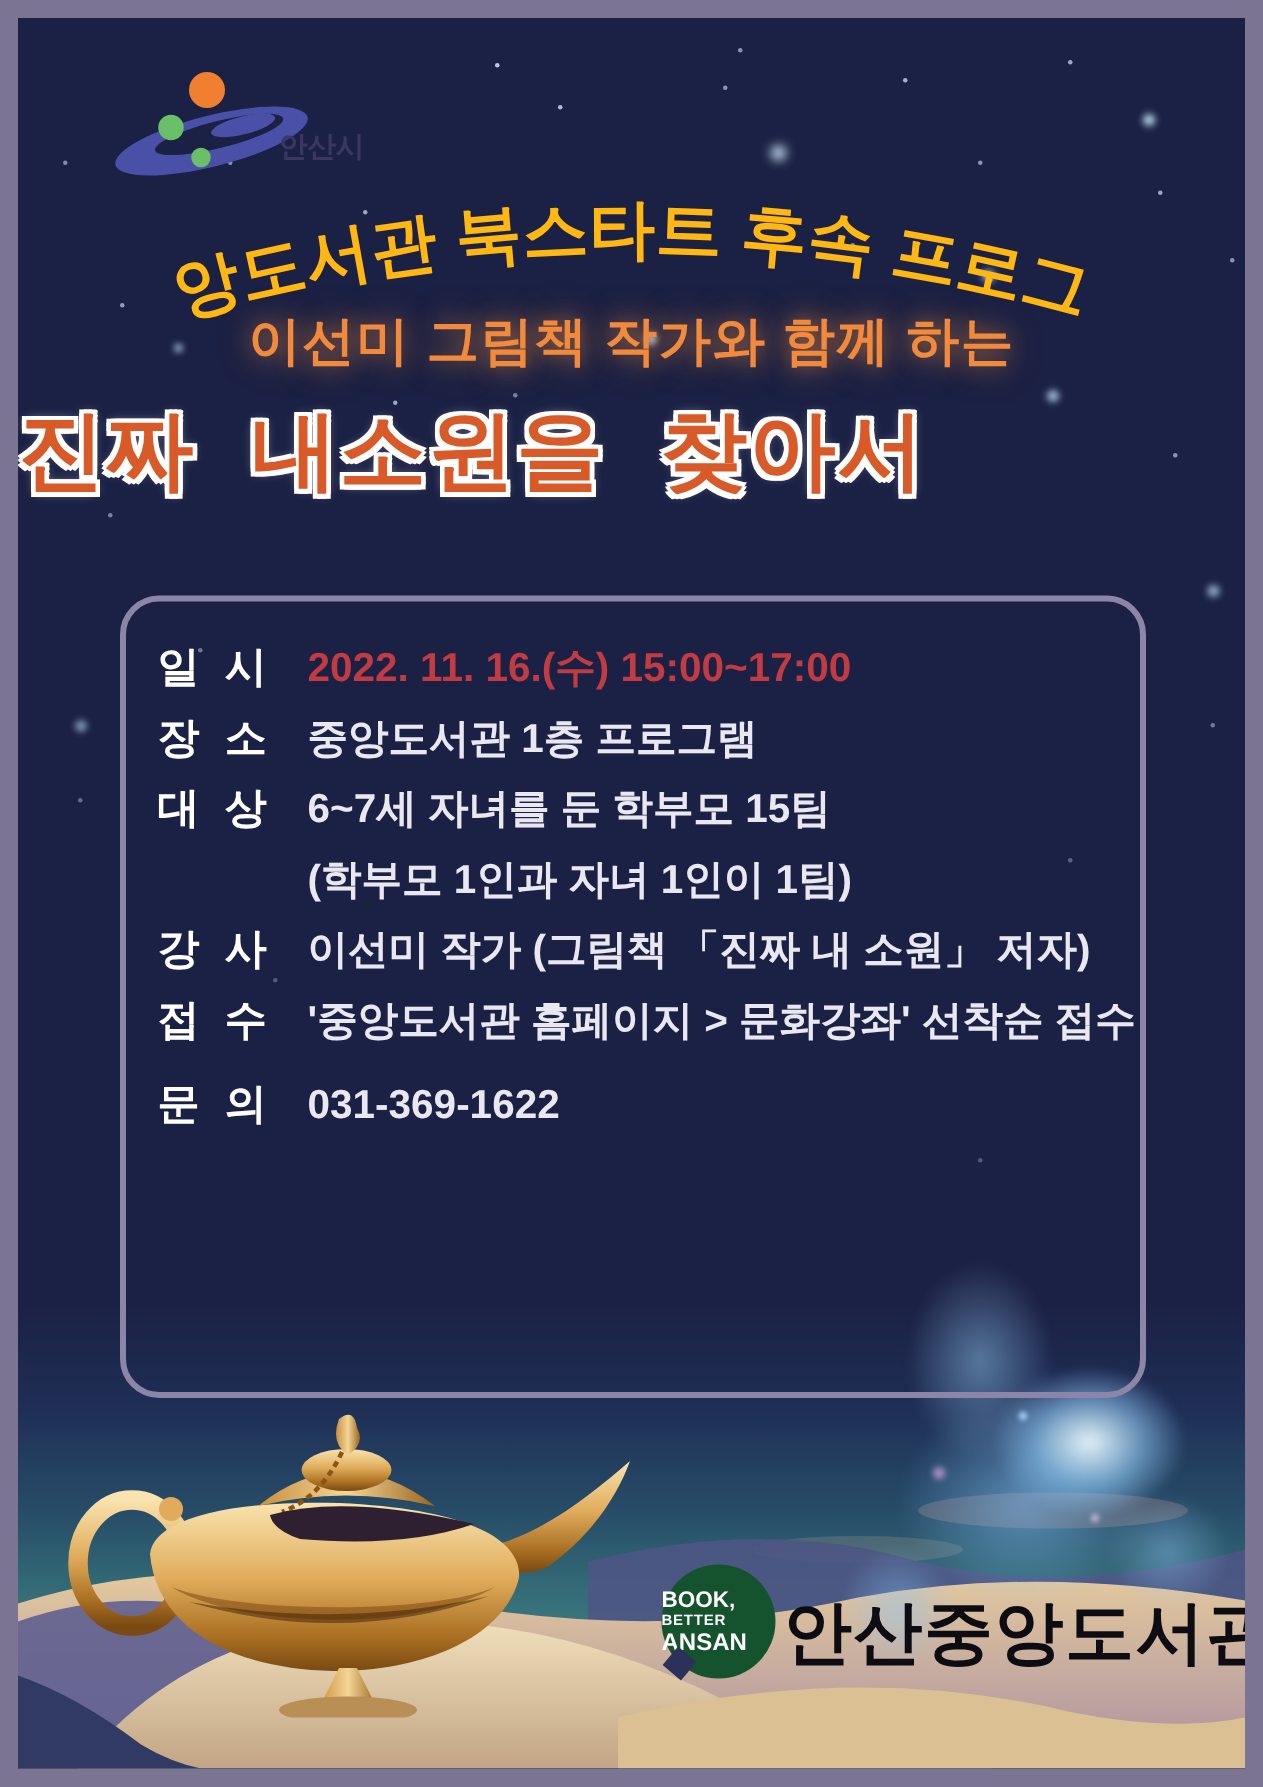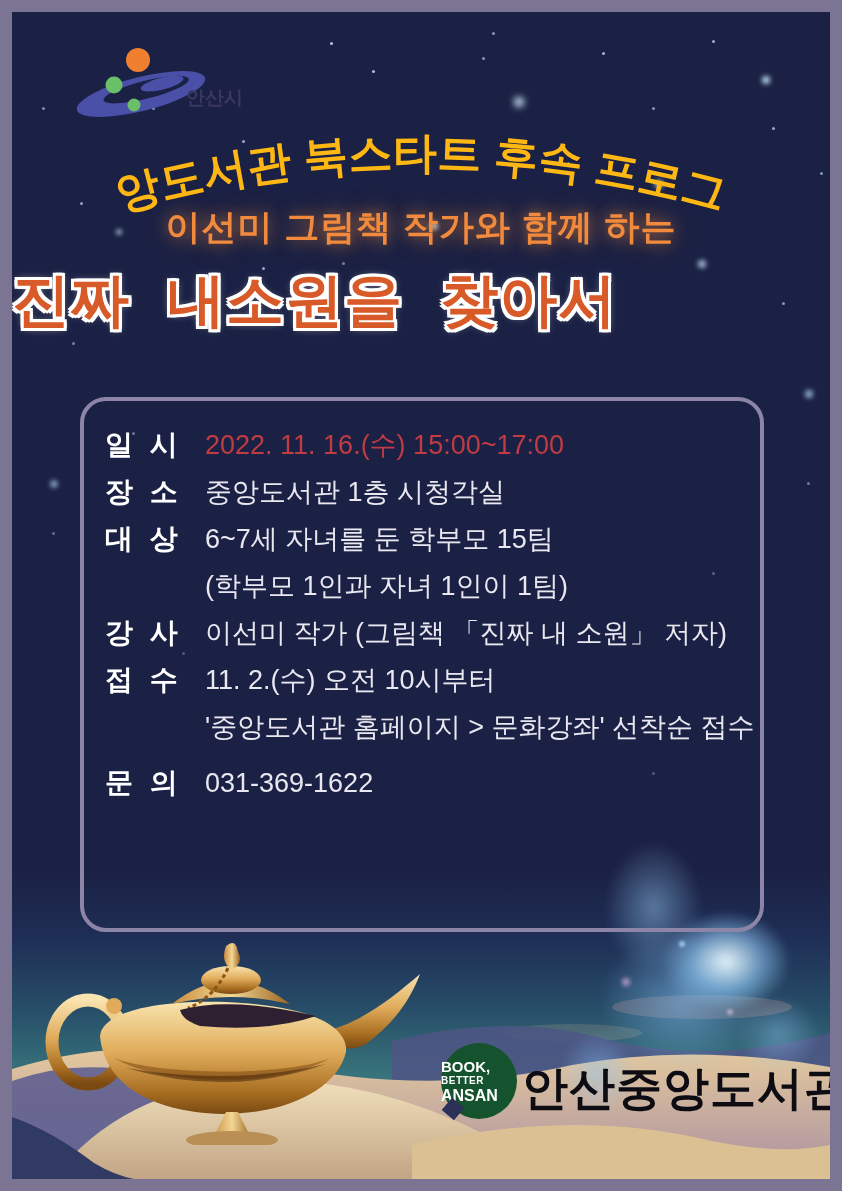--- a/index.html
+++ b/index.html
@@ -76,21 +76,21 @@
     position:absolute; left:68px; top:385px; width:684px; height:535px; z-index:4;
     border:4px solid #8D85A8; border-radius:26px; padding:27px 6px 0 21px;
   }
   .row { display:flex; align-items:flex-start; }
   .lbl {
     flex:0 0 100px; font-size:28px; font-weight:bold; color:#FFFFFF;
     line-height:34px; word-spacing:9px; white-space:nowrap; margin-bottom:13px;
   }
   .vals { flex:1; }
   .val {
-    display:block; font-size:27px; font-weight:normal; color:#E9E7F0;
+    display:block; font-size:27px; font-weight:bold; color:#E9E7F0;
     line-height:34px; margin-bottom:13px; white-space:nowrap;
   }
   .val.red-date { color:#C13B43; }
   .val.red-content { color:#CE434D; }
   .gap-top { margin-top:9px; }
 
   
   .scene {
     position:absolute; left:0; bottom:0; width:818px; height:310px; z-index:2;
     background:linear-gradient(180deg,
@@ -224,40 +224,39 @@
     <div class="info-box">
       <div class="row">
         <span class="lbl">일 시</span>
         <div class="vals">
             <span class="val red-date">2022. 11. 16.(수) 15:00~17:00</span>
           </div>
       </div>
       <div class="row">
         <span class="lbl">장 소</span>
         <div class="vals">
-            <span class="val">중앙도서관 1층 시청각실</span>
+            <span class="val">중앙도서관 1층 프로그램</span>
           </div>
       </div>
       <div class="row">
         <span class="lbl">대 상</span>
         <div class="vals">
           <span class="val">6~7세 자녀를 둔 학부모 15팀</span>
           <span class="val">(학부모 1인과 자녀 1인이 1팀)</span>
         </div>
       </div>
       <div class="row">
         <span class="lbl">강 사</span>
         <div class="vals">
             <span class="val">이선미 작가 (그림책 「진짜 내 소원」 저자)</span>
           </div>
       </div>
       <div class="row">
         <span class="lbl">접 수</span>
         <div class="vals">
-          <span class="val">11. 2.(수) 오전 10시부터</span>
           <span class="val">'중앙도서관 홈페이지 &gt; 문화강좌' 선착순 접수</span>
         </div>
       </div>
       <div class="row gap-top">
         <span class="lbl">문 의</span>
         <div class="vals">
             <span class="val">031-369-1622</span>
           </div>
       </div>
     </div>

